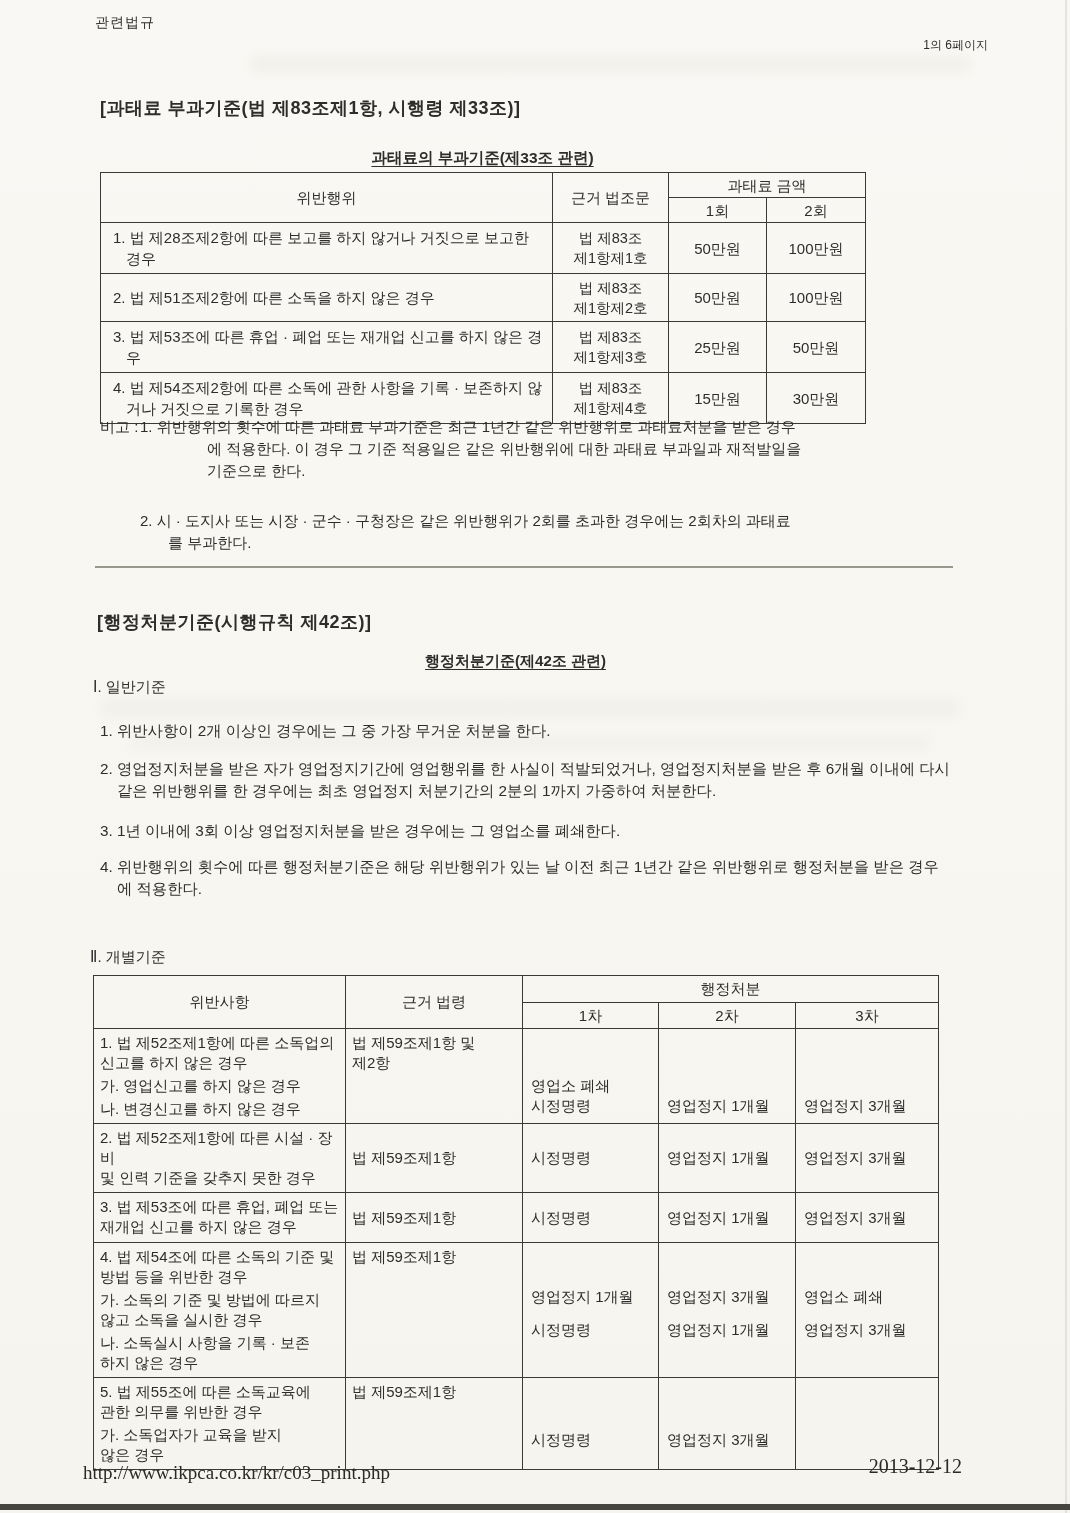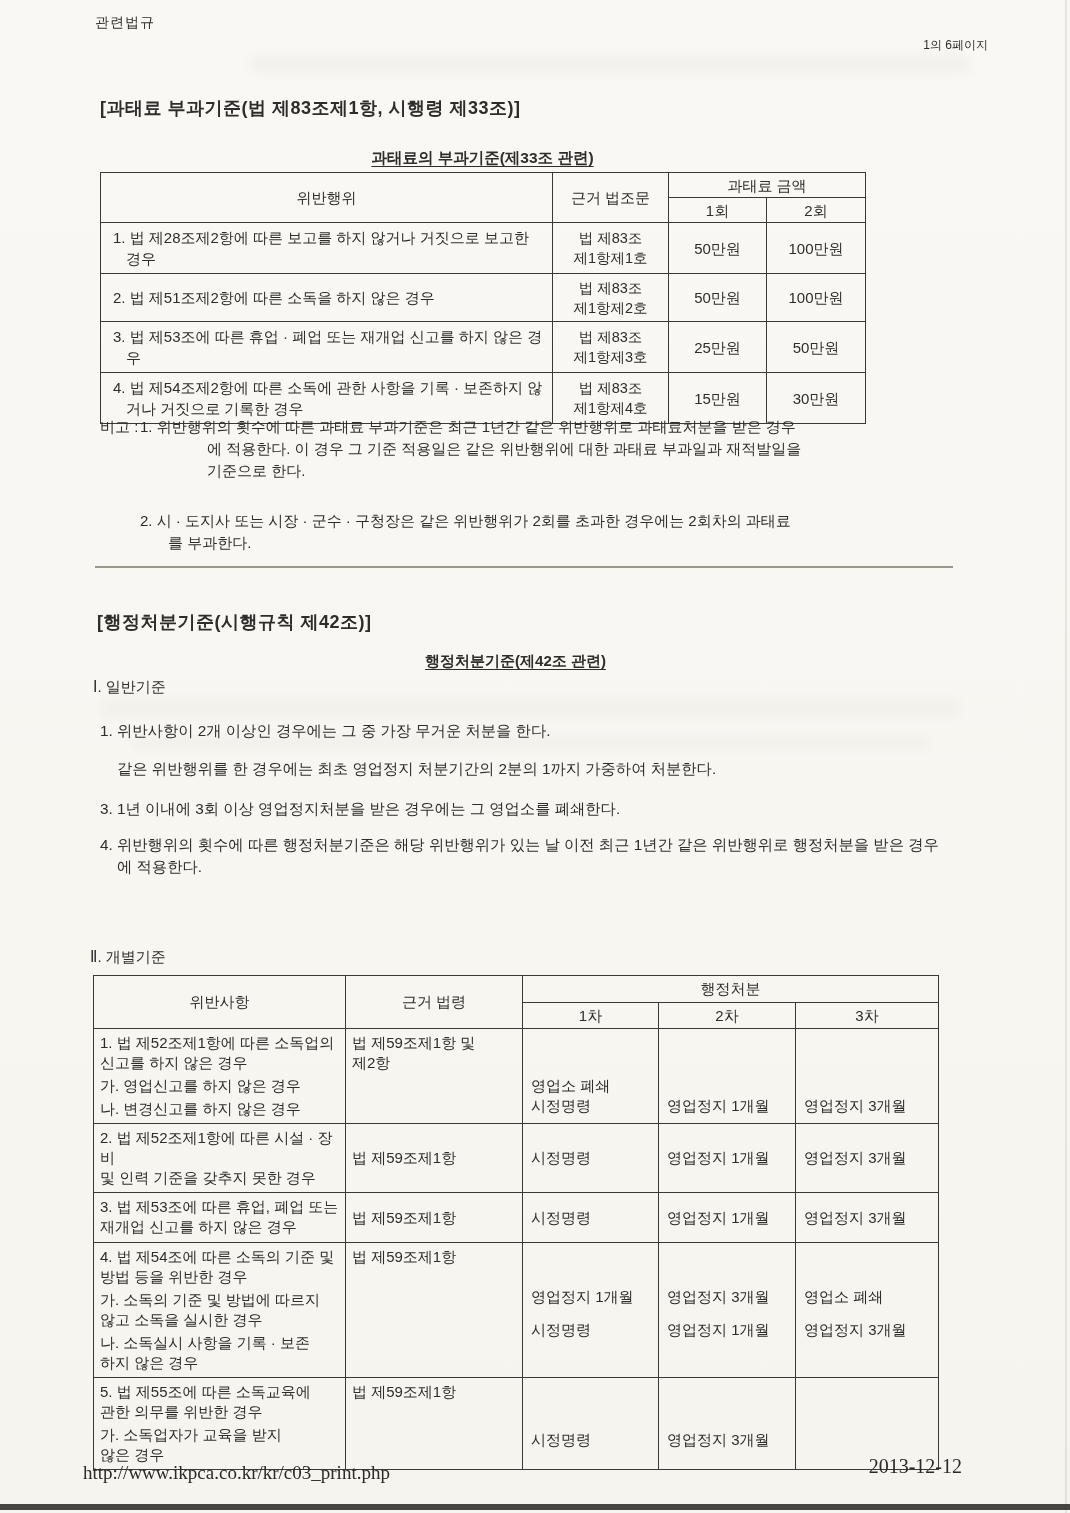--- a/index.html
+++ b/index.html
@@ -156,21 +156,21 @@
   </div>
 
   <div class="divider"></div>
 
   <div class="s2-title">[행정처분기준(시행규칙 제42조)]</div>
   <div class="t2-caption"><span>행정처분기준(제42조 관련)</span></div>
   <div class="gen-heading">Ⅰ. 일반기준</div>
 
   <div class="gen-list">
     <div class="gen-item gi1">1. 위반사항이 2개 이상인 경우에는 그 중 가장 무거운 처분을 한다.</div>
-    <div class="gen-item gi2"><span class="cont">같은 위반행위를 한 경우에는 최초 영업정지 처분기간의 2분의 1까지 가중하여 처분한다.</span></div>
+    <div class="gen-item gi2"><span>2. 영업정지처분을 받은 자가 영업정지기간에 영업행위를 한 사실이 적발되었거나, 영업정지처분을 받은 후 6개월 이내에 다시</span><span class="cont">같은 위반행위를 한 경우에는 최초 영업정지 처분기간의 2분의 1까지 가중하여 처분한다.</span></div>
     <div class="gen-item gi3">3. 1년 이내에 3회 이상 영업정지처분을 받은 경우에는 그 영업소를 폐쇄한다.</div>
     <div class="gen-item"><span>4. 위반행위의 횟수에 따른 행정처분기준은 해당 위반행위가 있는 날 이전 최근 1년간 같은 위반행위로 행정처분을 받은 경우</span><span class="cont">에 적용한다.</span></div>
   </div>
 
   <div class="ind-heading">Ⅱ. 개별기준</div>
 
   <table class="tbl2">
     <colgroup>
         <col style="width:252px">
         <col style="width:177px">

